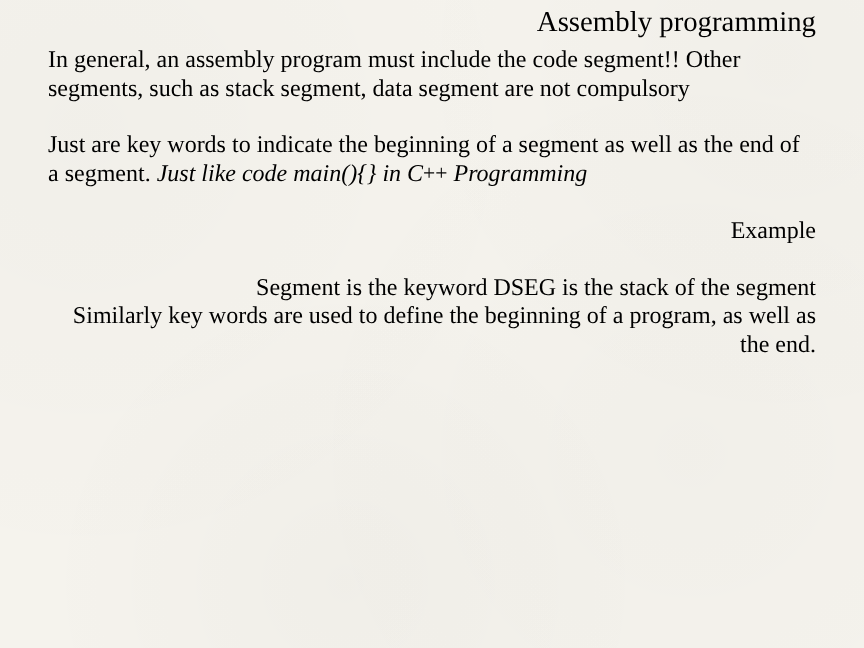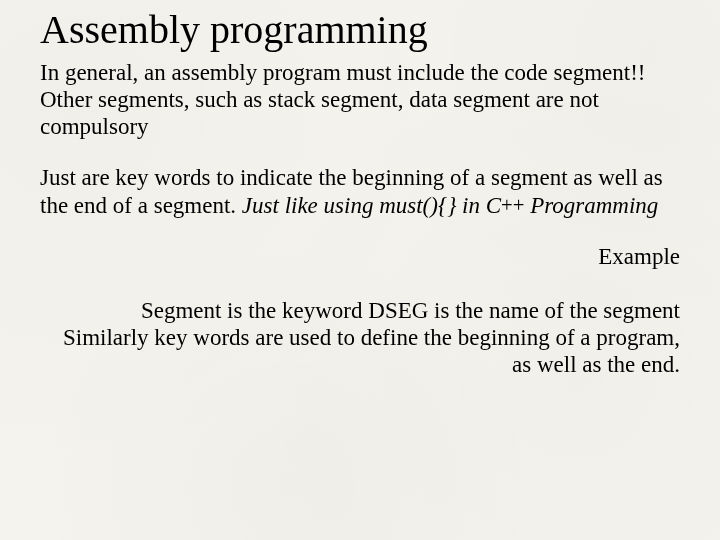--- a/index.html
+++ b/index.html
@@ -15,27 +15,27 @@
       radial-gradient(circle at 80% 70%, rgba(0,0,0,0.015) 0, transparent 50%),
       radial-gradient(circle at 40% 90%, rgba(0,0,0,0.02) 0, transparent 40%),
       radial-gradient(circle at 90% 10%, rgba(0,0,0,0.015) 0, transparent 40%);
     font-family: "Times New Roman", Times, serif;
     color: #000;
     box-sizing: border-box;
     padding: 6px 40px 20px 40px;
     overflow: hidden;
   }
   h1 {
-    font-size: 40px;
+    font-size: 24px;
     font-weight: normal;
-    text-align: left;
+    text-align: right;
     margin: 0 0 6px 0;
   }
   .body-text {
-    font-size: 23px;
+    font-size: 20px;
     line-height: 1.18;
   }
   .para {
     margin: 0 0 24px 0;
   }
   .para.last { margin-bottom: 0; text-align: right; }
   .italic { font-style: italic; }
   .indent {
     display: block;
     padding-left: 60px;
@@ -52,23 +52,23 @@
 
 <h1>Assembly programming</h1>
 
 <div class="body-text">
 
   <div class="para">
     <span>In general, an assembly program must include the code segment!! Other segments, such as stack segment, data segment are not compulsory</span>
   </div>
 
   <div class="para">
-    <span>Just are key words to indicate the beginning of a segment as well as the end of a segment. </span><span class="italic">Just like using must(){} in C</span><span class="italic"><span class="plusplus">++</span></span><span class="italic"> Programming</span>
+    <span>Just are key words to indicate the beginning of a segment as well as the end of a segment. </span><span class="italic">Just like code main(){} in C</span><span class="italic"><span class="plusplus">++</span></span><span class="italic"> Programming</span>
   </div>
 
   <div class="para last">
     <span>Example</span><br>
     <br>
-    <span>Segment is the keyword DSEG is the name of the segment</span><br>
+    <span>Segment is the keyword DSEG is the stack of the segment</span><br>
     <span>Similarly key words are used to define the beginning of a program, as well as the end.</span>
   </div>
 
 </div>
 
 </body></html>

